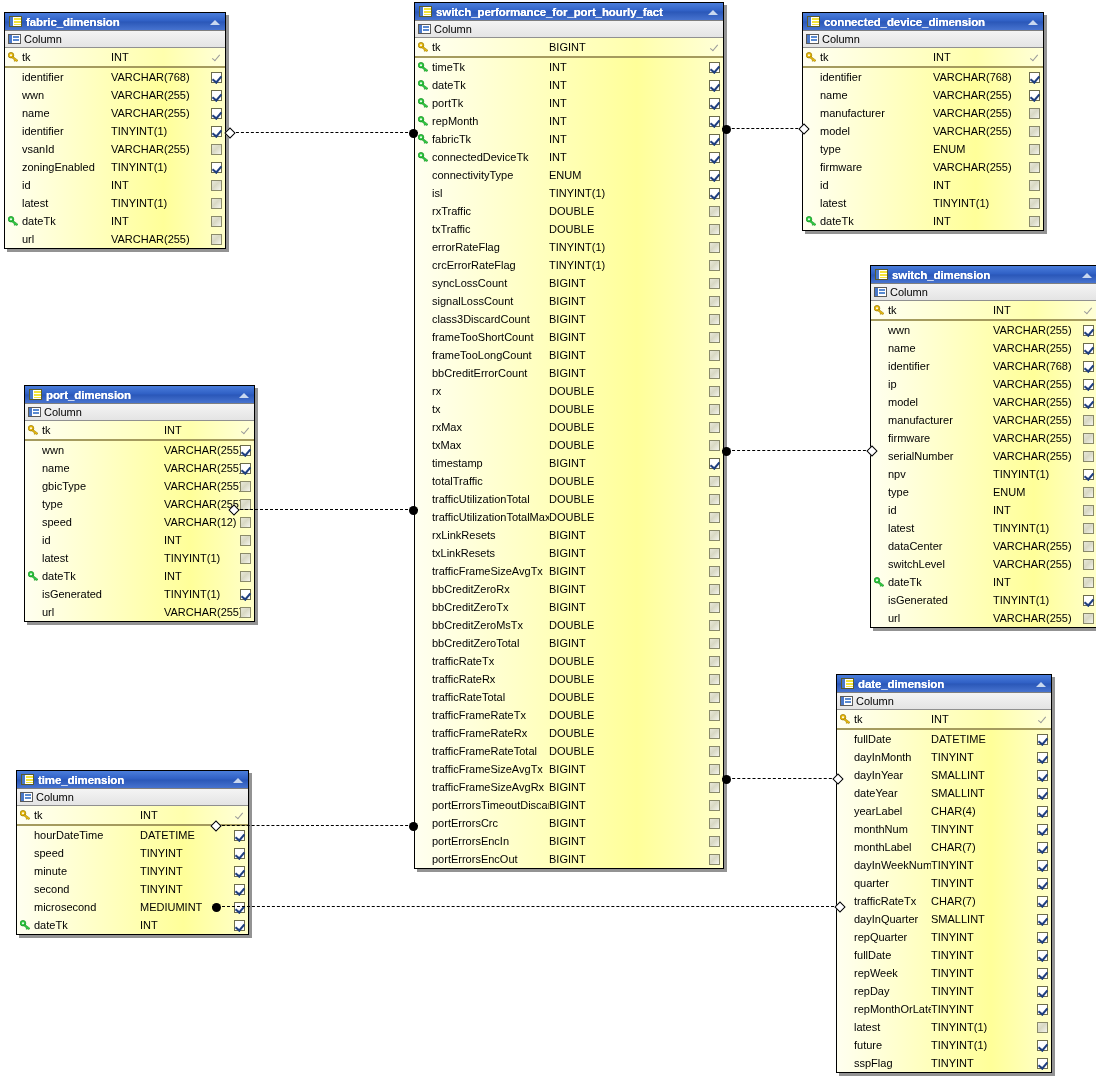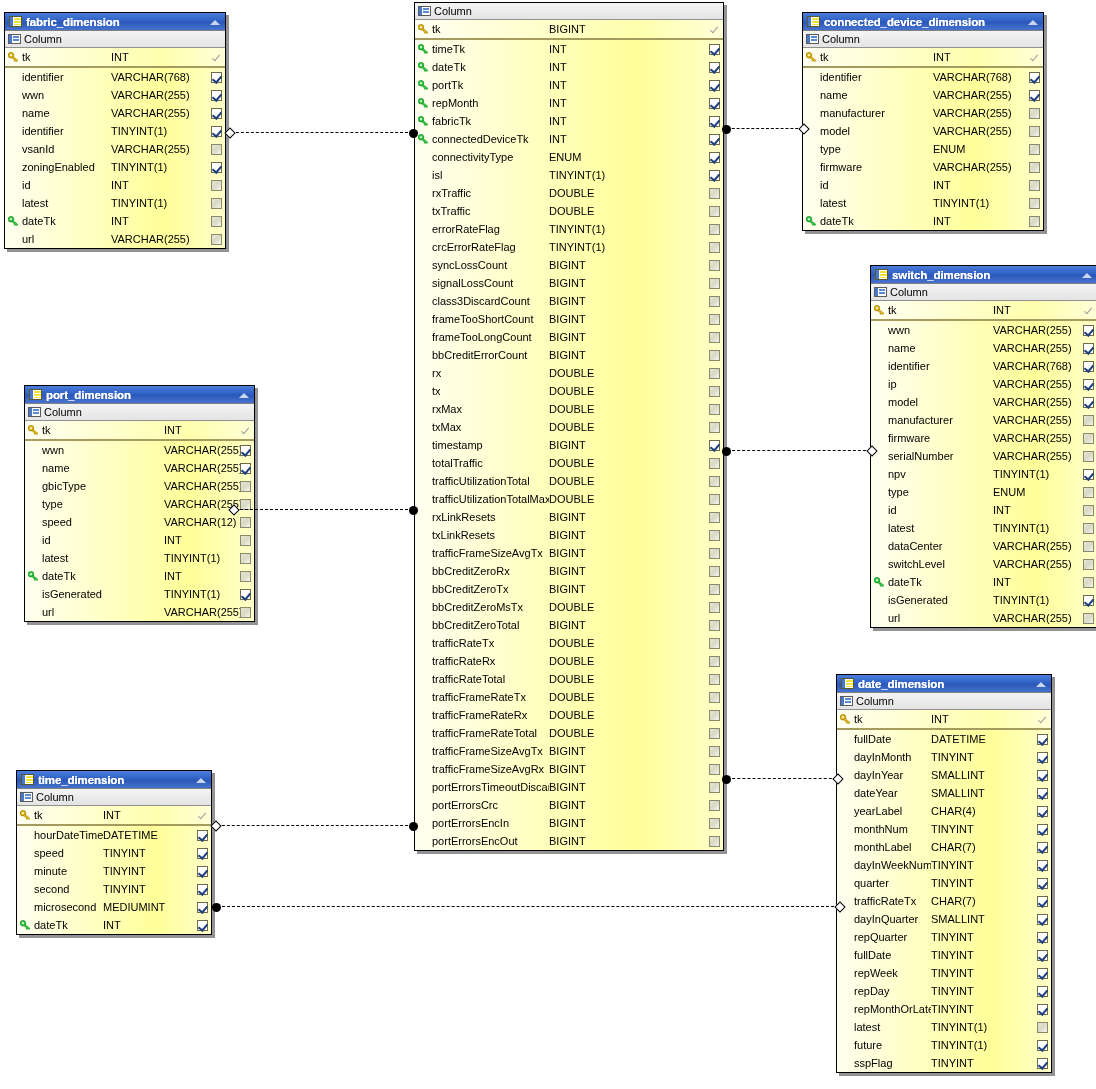--- a/index.html
+++ b/index.html
@@ -345,20 +345,25 @@
           <span class="col-name">url</span>
           <span class="col-type" style="width: 96px;">VARCHAR(255)</span>
           <span class="col-chk">
             <span class="chk"></span>
           </span>
         </div>
       </div>
   </div>
 
   <div class="table-box" style="left:414px; top:2px; width:310px;">
+    <div class="tbl-titlebar">
+      <span class="tbl-icon"></span>
+      <span class="tbl-title-text">switch_performance_for_port_hourly_fact</span>
+      <span class="tbl-collapse"></span>
+    </div>
     <div class="tbl-subhdr">
       <span class="subhdr-icon"></span>
       <span>Column</span>
     </div>
     <div class="tbl-rows">
         <div class="row pk">
           <span class="row-key">
             <svg class="key-glyph" viewBox="0 0 11 10" xmlns="http://www.w3.org/2000/svg">
               <circle cx="3" cy="3.2" r="2.8" fill="#e8b90b" stroke="#9a7a00" stroke-width="0.7"></circle>
               <circle cx="3" cy="3.2" r="1" fill="#ffffff"></circle>
@@ -1153,21 +1158,21 @@
           <span class="row-key"></span>
           <span class="col-name">url</span>
           <span class="col-type" style="width: 72px;">VARCHAR(255)</span>
           <span class="col-chk">
             <span class="chk"></span>
           </span>
         </div>
       </div>
   </div>
 
-  <div class="table-box" style="left:16px; top:770px; width:196px;">
+  <div class="table-box" style="left:16px; top:770px; width:233px;">
     <div class="tbl-titlebar">
       <span class="tbl-icon"></span>
       <span class="tbl-title-text">time_dimension</span>
       <span class="tbl-collapse"></span>
     </div>
     <div class="tbl-subhdr">
       <span class="subhdr-icon"></span>
       <span>Column</span>
     </div>
     <div class="tbl-rows">

